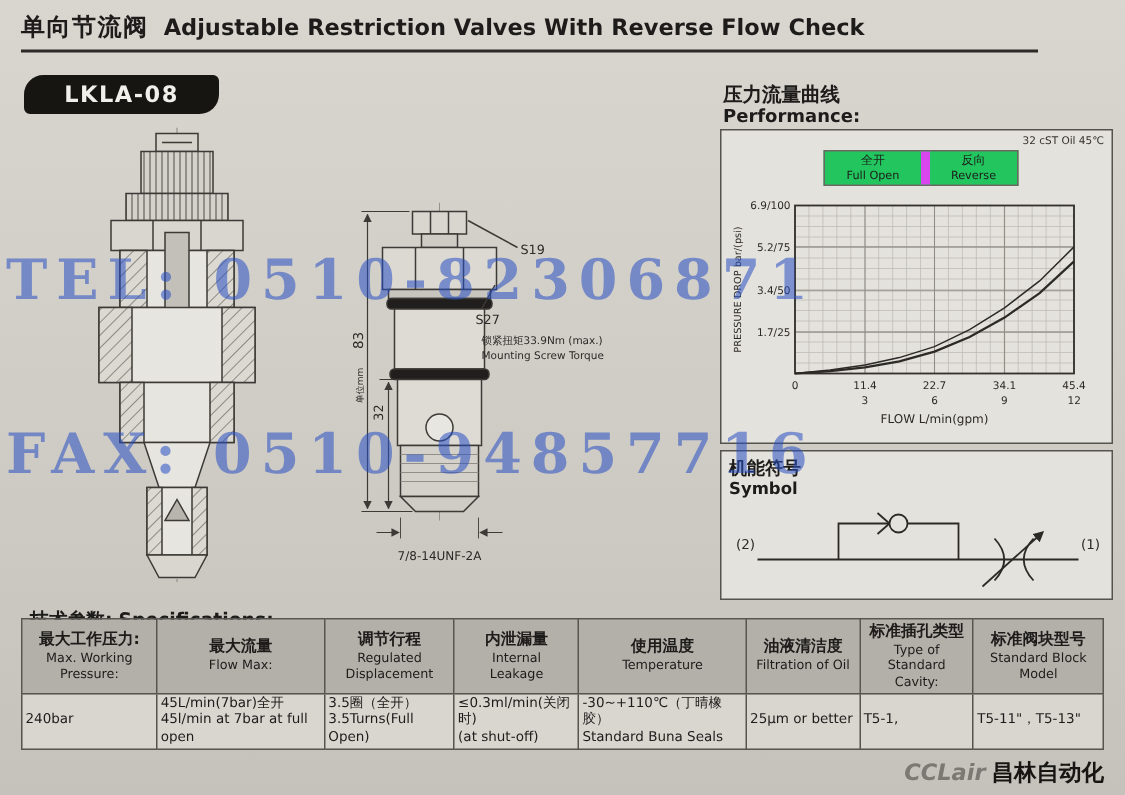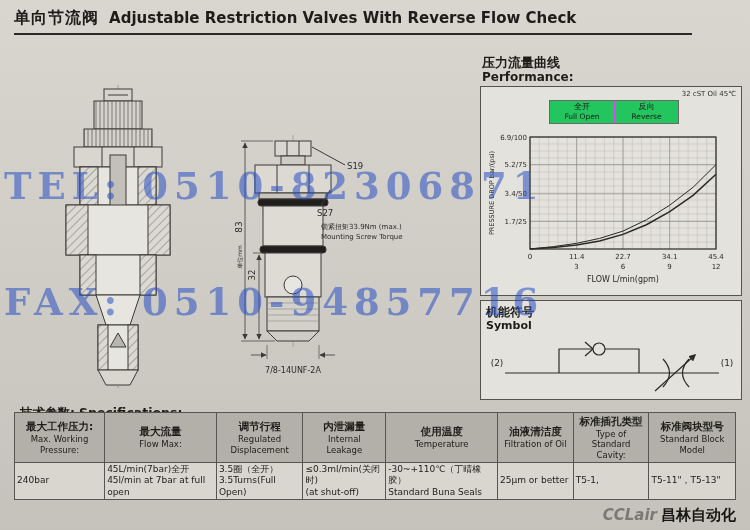--- a/index.html
+++ b/index.html
@@ -15,21 +15,21 @@
     font-weight:bold;font-size:15px;text-align:center;line-height:26px;letter-spacing:1px;border-radius:13px 4px 13px 4px}
 
   .xsec-svg{position:absolute;left:18px;top:85px;width:205px;height:310px}
   .ext-svg{position:absolute;left:233px;top:135px;width:235px;height:245px}
 
   .perf-title{position:absolute;left:482px;top:54px;font-size:13px;font-weight:bold}
   .perf-subtitle{position:absolute;left:482px;top:70px;font-size:12px;font-weight:bold}
   .perf-box{position:absolute;left:480px;top:86px;width:262px;height:210px;border:1px solid #55534f;background:#e4e2dc}
   .oil-note{position:absolute;right:5px;top:3px;font-size:7px;color:#33312e}
   .legend{position:absolute;left:68px;top:13px;display:flex;border:1px solid #6a6863;background:#22c55e}
-  .legend-cell{width:64px;text-align:center;padding:1px 0 2px;border-left:1px solid #d946ef}
+  .legend-cell{width:64px;text-align:center;padding:1px 0 2px;border-left:6px solid #d946ef}
   .legend-cell:first-child{border-left:none}
   .legend-cell .lc{font-size:8px;display:block;line-height:1.25}
   .legend-cell .le{font-size:7.5px;display:block;line-height:1.2}
   #perf-chart{position:absolute;left:3px;top:44px;width:256px;height:160px}
 
   .symbol-box{position:absolute;left:480px;top:300px;width:262px;height:100px;border:1px solid #55534f;background:#e4e2dc}
   .symbol-title-cn{position:absolute;left:5px;top:3px;font-size:12px;font-weight:bold}
   .symbol-title-en{position:absolute;left:5px;top:18px;font-size:11px;font-weight:bold}
   #symbol-svg{position:absolute;left:8px;top:34px;width:246px;height:62px}
 
@@ -57,20 +57,21 @@
 </head>
 <body>
 
 <div class="page">
 
   <div class="header">
     <span class="cn">单向节流阀</span>
     <span class="en">Adjustable Restriction Valves With Reverse Flow Check</span>
   </div>
 
+  <div class="model-badge">LKLA-08</div>
 
   <svg class="xsec-svg" viewBox="0 0 205 310">
     <defs>
       <pattern id="hatchA" width="6" height="6" patternUnits="userSpaceOnUse" patternTransform="rotate(45)">
         <rect width="6" height="6" fill="#dcd9d3"></rect>
         <line x1="0" y1="0" x2="0" y2="6" stroke="#716f6a" stroke-width="1"></line>
       </pattern>
       <pattern id="knurlA" width="4" height="8" patternUnits="userSpaceOnUse">
         <rect width="4" height="8" fill="#d5d2cc"></rect>
         <line x1="2" y1="0" x2="2" y2="8" stroke="#7a7872" stroke-width="1"></line>

